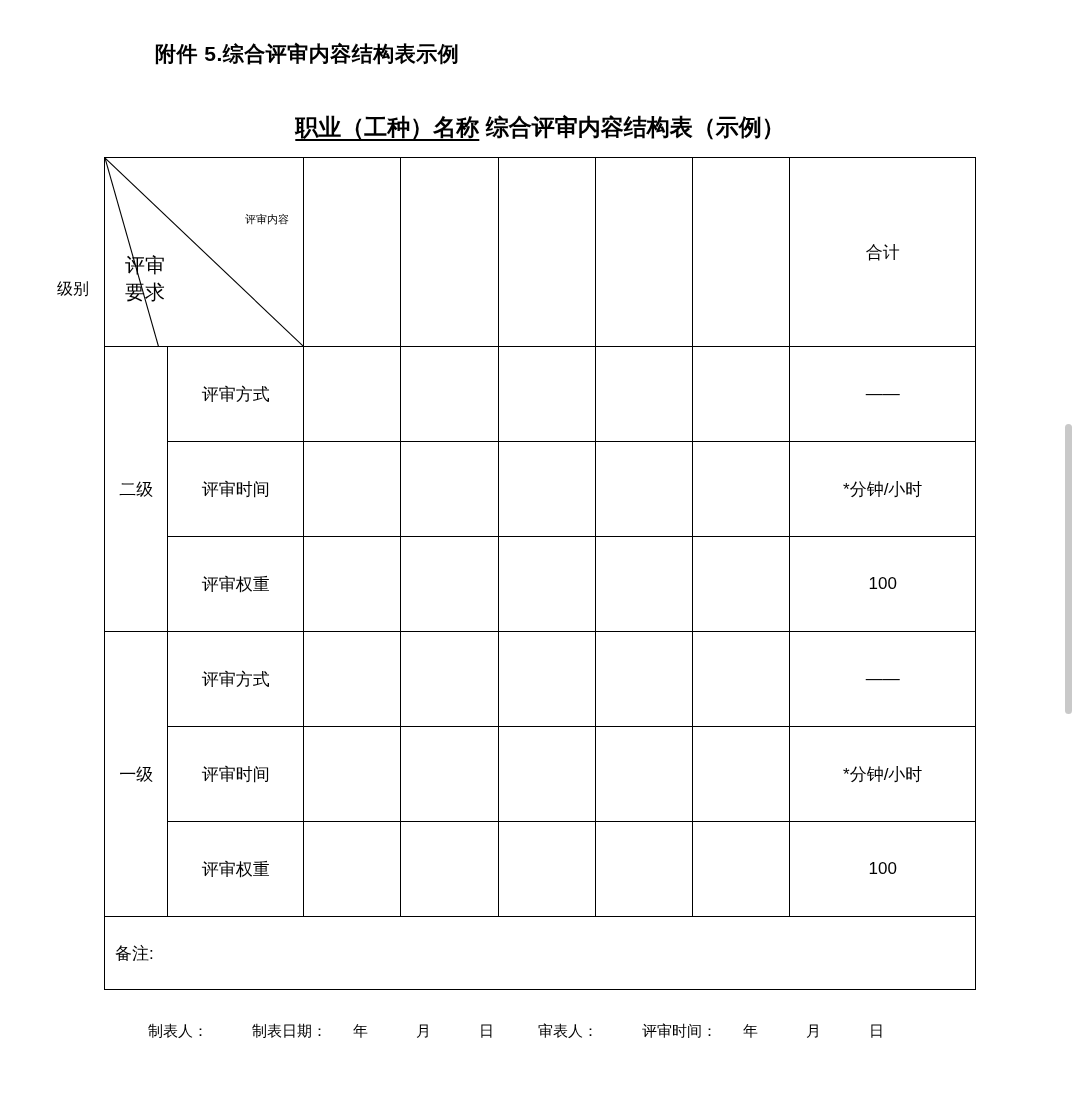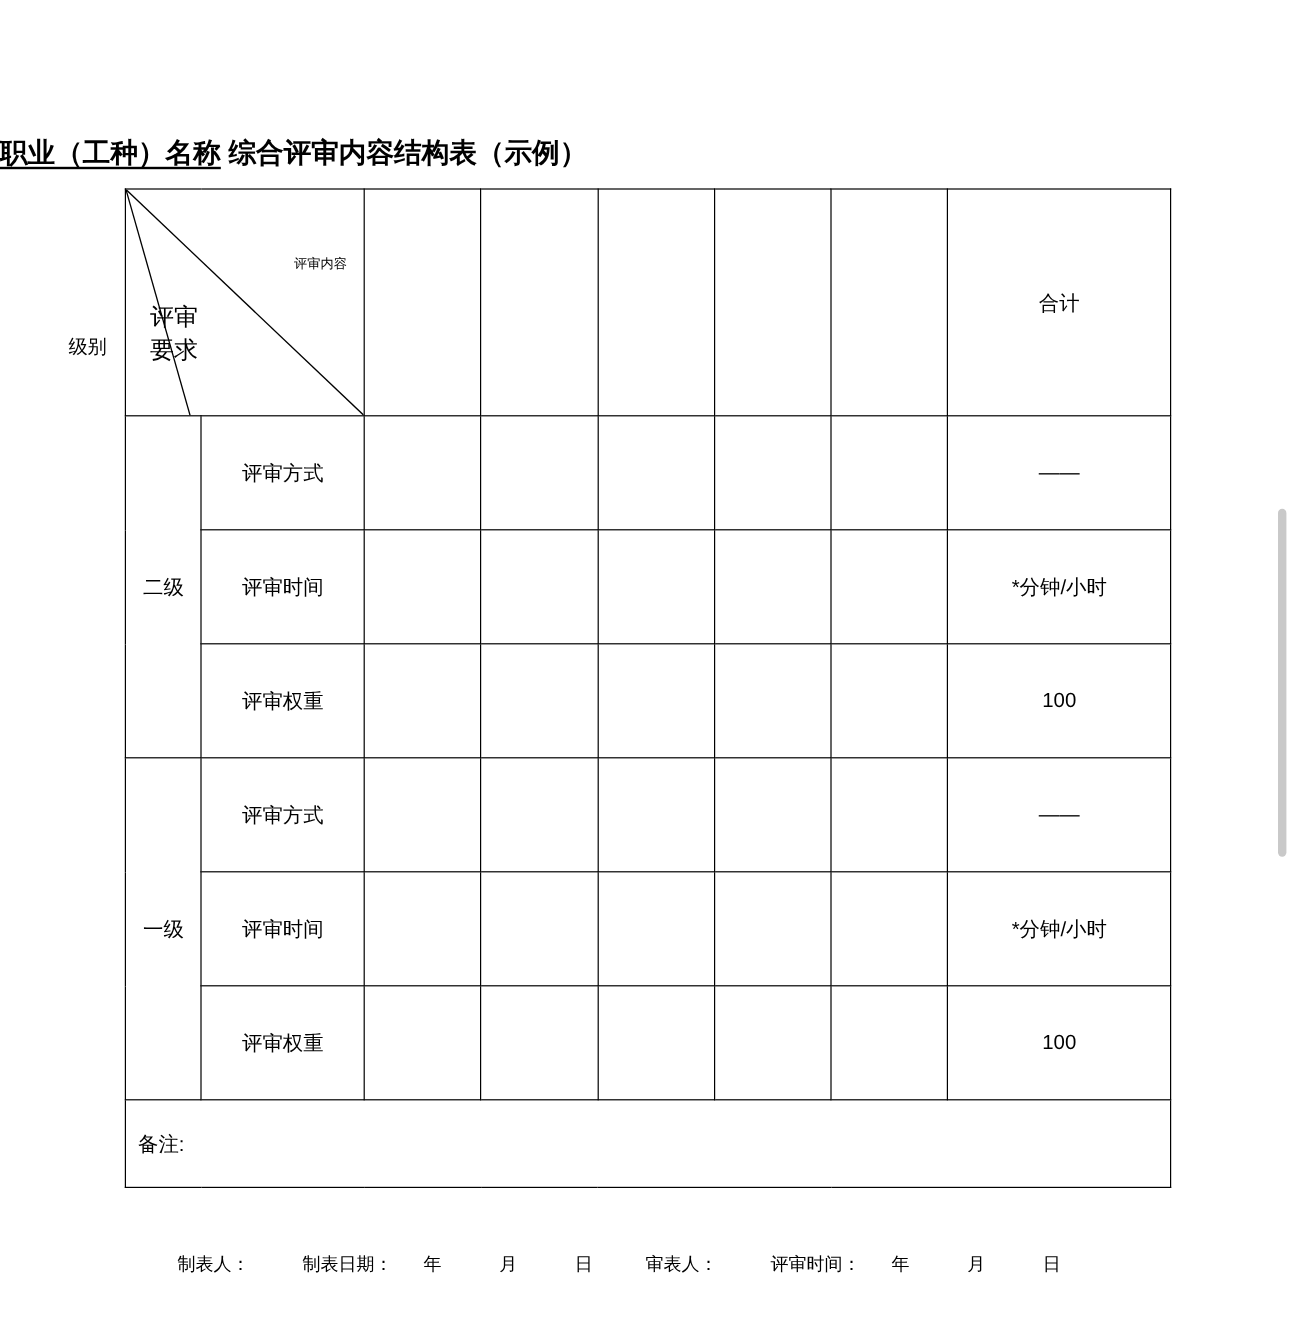--- a/index.html
+++ b/index.html
@@ -32,20 +32,21 @@
     font-weight: bold;
     letter-spacing: 0.5px;
     font-family: "Liberation Sans", "DejaVu Sans", sans-serif;
   }
 
   .doc-title {
     position: absolute;
     left: 0;
     top: 112px;
     width: 1080px;
+    text-align: center;
     font-size: 23px;
     font-weight: bold;
     font-family: "Liberation Sans", "DejaVu Sans", sans-serif;
   }
   .doc-title .underlined {
     text-decoration: underline;
     text-underline-offset: 4px;
   }
 
   table.main-table {
@@ -119,40 +120,41 @@
     position: absolute;
     left: 104px;
     top: 1022px;
     width: 872px;
     font-size: 15px;
     font-family: "Liberation Sans", "DejaVu Sans", sans-serif;
     display: flex;
     align-items: center;
     white-space: pre;
   }
-  .footer-line .seg { display: inline-block; margin-top: 22px; }
+  .footer-line .seg { display: inline-block; }
   .footer-line .sp-sm { display: inline-block; width: 26px; }
   .footer-line .sp-md { display: inline-block; width: 44px; }
   .footer-line .sp-lg { display: inline-block; width: 48px; }
 
   .scrollbar {
     position: absolute;
     right: 8px;
     top: 424px;
     width: 7px;
     height: 290px;
     border-radius: 4px;
     background: #c9c9c9;
   }
 </style>
 </head>
 <body>
 
 <div class="page">
 
+  <div class="attachment-title">附件 5.综合评审内容结构表示例</div>
 
   <div class="doc-title">
     <span class="underlined">职业（工种）名称</span><span> 综合评审内容结构表（示例）</span>
   </div>
 
   <table class="main-table">
     <colgroup>
       <col class="col-level">
       <col class="col-req">
       <col class="col-item">

